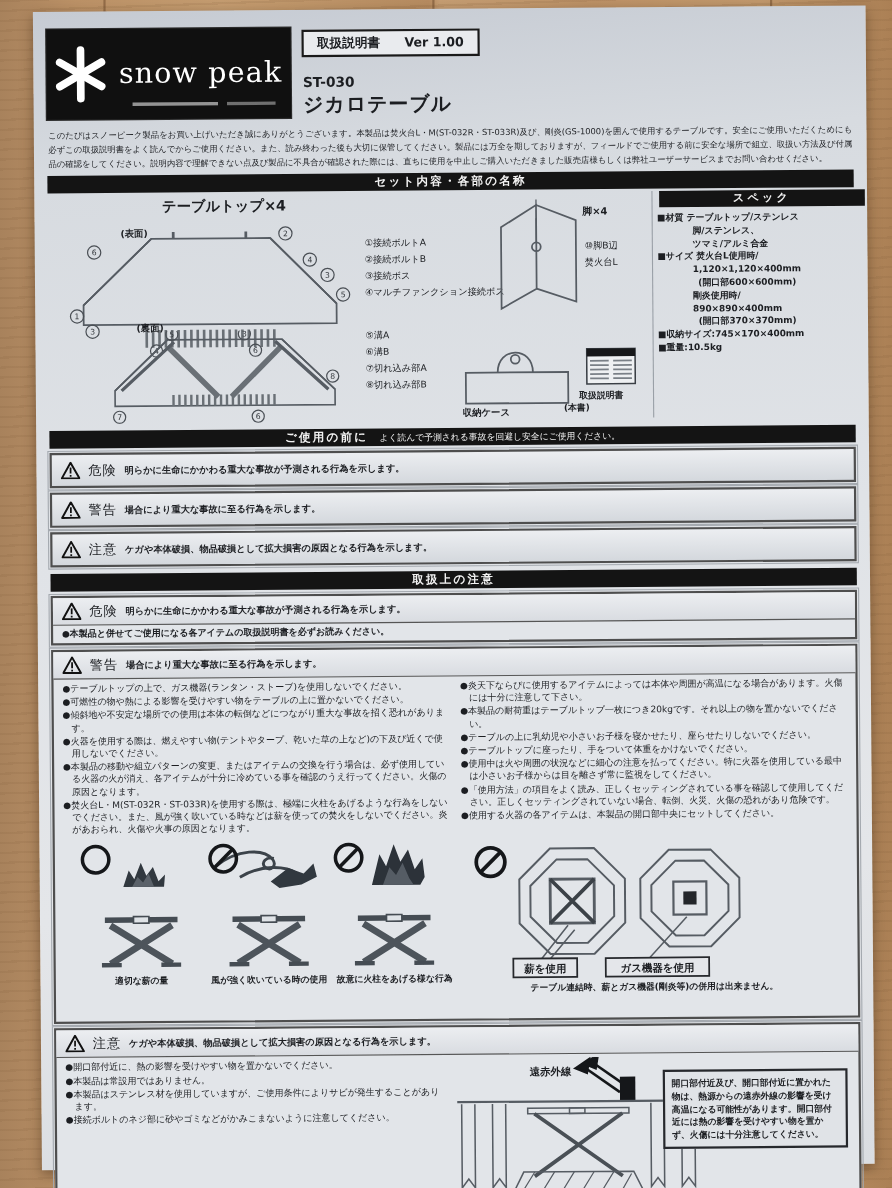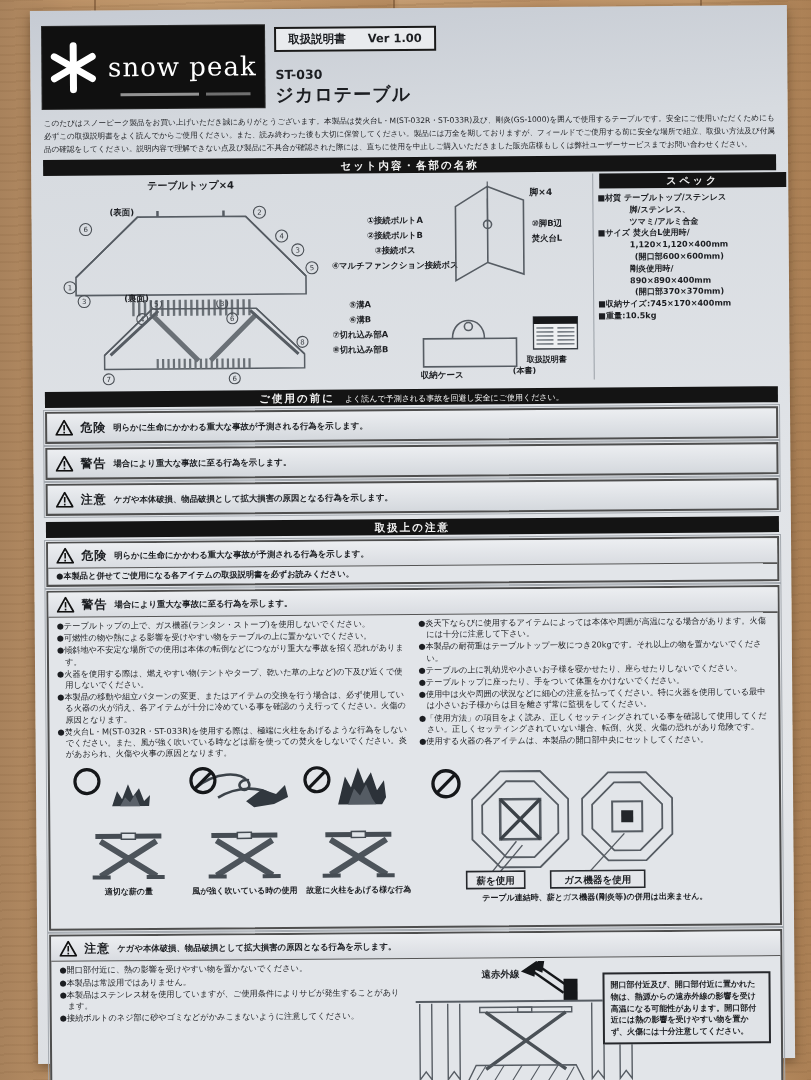--- a/index.html
+++ b/index.html
@@ -22,35 +22,35 @@
   .logo .tag{position:absolute;left:78px;bottom:12px;width:130px;height:3px;
     background:linear-gradient(90deg,rgba(255,255,255,.55) 0 60%,transparent 60% 66%,rgba(255,255,255,.4) 66% 100%);}
   .docbox{position:absolute;left:244px;top:18px;border:2px solid #1a1a1a;background:#e9ebee;
     padding:3px 12px;display:flex;gap:22px;font-size:11.5px;font-weight:bold;}
   .model{position:absolute;left:245px;top:58px;font-size:12.5px;font-weight:bold;}
   .pname{position:absolute;left:245px;top:74px;font-size:18px;font-weight:bold;letter-spacing:1px;}
   .intro{margin:2px 13px 0;font-size:7.6px;line-height:13px;text-align:justify;font-weight:500;}
   
   .contents{position:relative;height:212px;margin:0 12px;}
   .lab{position:absolute;font-size:8.5px;font-weight:bold;white-space:nowrap;}
-  .plist{position:absolute;font-size:8.4px;font-weight:bold;line-height:15px;white-space:nowrap;text-align:center;}
+  .plist{position:absolute;font-size:8.4px;font-weight:normal;line-height:15px;white-space:nowrap;}
   .vdiv{position:absolute;left:549px;top:2px;width:1px;height:206px;background:#9aa0a7;}
   .spec{position:absolute;left:554px;top:0;width:191px;}
   .spec .shead{background:#141414;color:#f2f2f2;text-align:center;font-size:10px;
     font-weight:bold;height:15px;line-height:15px;letter-spacing:3px;margin:2px 2px 4px;}
   .spec .sl{font-size:8.1px;font-weight:bold;line-height:11.8px;white-space:nowrap;}
   .spec .i1{padding-left:32px;}
   .spec .i2{padding-left:37px;}
   svg{font-family:inherit;display:block;}
   .dsvg{position:absolute;}
   
   .wrow{margin:4px 12px 0;border:2px solid #4e4e4e;outline:1px solid #a4a9af;outline-offset:1px;
     background:linear-gradient(180deg,#eceef1,#d4d8dd);display:flex;align-items:center;gap:7px;
     padding:4px 8px;height:20px;}
-  .lvl{font-size:12px;font-weight:bold;letter-spacing:1px;}
+  .lvl{font-size:12px;font-weight:normal;letter-spacing:1px;}
   .desc{font-size:8.4px;font-weight:bold;}
   .wbox{margin:4px 12px 0;border:2px solid #4e4e4e;outline:1px solid #a4a9af;outline-offset:1px;
     background:#e2e5e9;}
   .wbox .bh{display:flex;align-items:center;gap:7px;padding:3px 8px;height:18px;
     background:linear-gradient(180deg,#eceef1,#d9dce1);}
   .bline{border-top:1.5px solid #555;padding:2px 8px 3px;font-size:8.2px;font-weight:bold;}
   .cols{display:flex;gap:10px;border-top:1.5px solid #555;padding:3px 8px 2px;}
   .col{flex:1;}
   .b{font-size:8.2px;font-weight:500;line-height:11.2px;margin:0 0 1px;padding-left:8px;text-indent:-8px;}
   .iconrow{position:relative;height:166px;}
@@ -106,21 +106,21 @@
       </div>
       <div class="model">ST-030</div>
       <div class="pname">ジカロテーブル</div>
     </div>
 
     <p class="intro">このたびはスノーピーク製品をお買い上げいただき誠にありがとうございます。本製品は焚火台L・M(ST-032R・ST-033R)及び、剛炎(GS-1000)を囲んで使用するテーブルです。安全にご使用いただくためにも必ずこの取扱説明書をよく読んでからご使用ください。また、読み終わった後も大切に保管してください。製品には万全を期しておりますが、フィールドでご使用する前に安全な場所で組立、取扱い方法及び付属品の確認をしてください。説明内容で理解できない点及び製品に不具合が確認された際には、直ちに使用を中止しご購入いただきました販売店様もしくは弊社ユーザーサービスまでお問い合わせください。</p>
 
     <div class="bar">セット内容・各部の名称</div>
 
     <div class="contents">
-      <div class="lab" style="left:104px;top:4px;font-size:10px">テーブルトップ×4</div>
+      <div class="lab" style="left:104px;top:4px;font-size:13px">テーブルトップ×4</div>
 
       <svg class="dsvg" style="left:18px;top:20px" width="258" height="130" viewBox="0 0 258 130">
         <g fill="none" stroke="#565c63" stroke-width="1.6">
           <path d="M76 22 H184 L244 82 V100 H14 V82 Z"></path>
           <path d="M76 22 L14 82 M184 22 L244 82"></path>
           <line x1="70" y1="113" x2="190" y2="113" stroke-width="16" stroke-dasharray="2.4,3.4" stroke="#6a7076"></line>
           <path d="M96 22 v-6 M162 22 v-6" stroke-width="2.5"></path>
         </g>
         <g fill="none" stroke="#4a4f55" stroke-width="1.1">
           <circle cx="24" cy="34" r="6"></circle>

